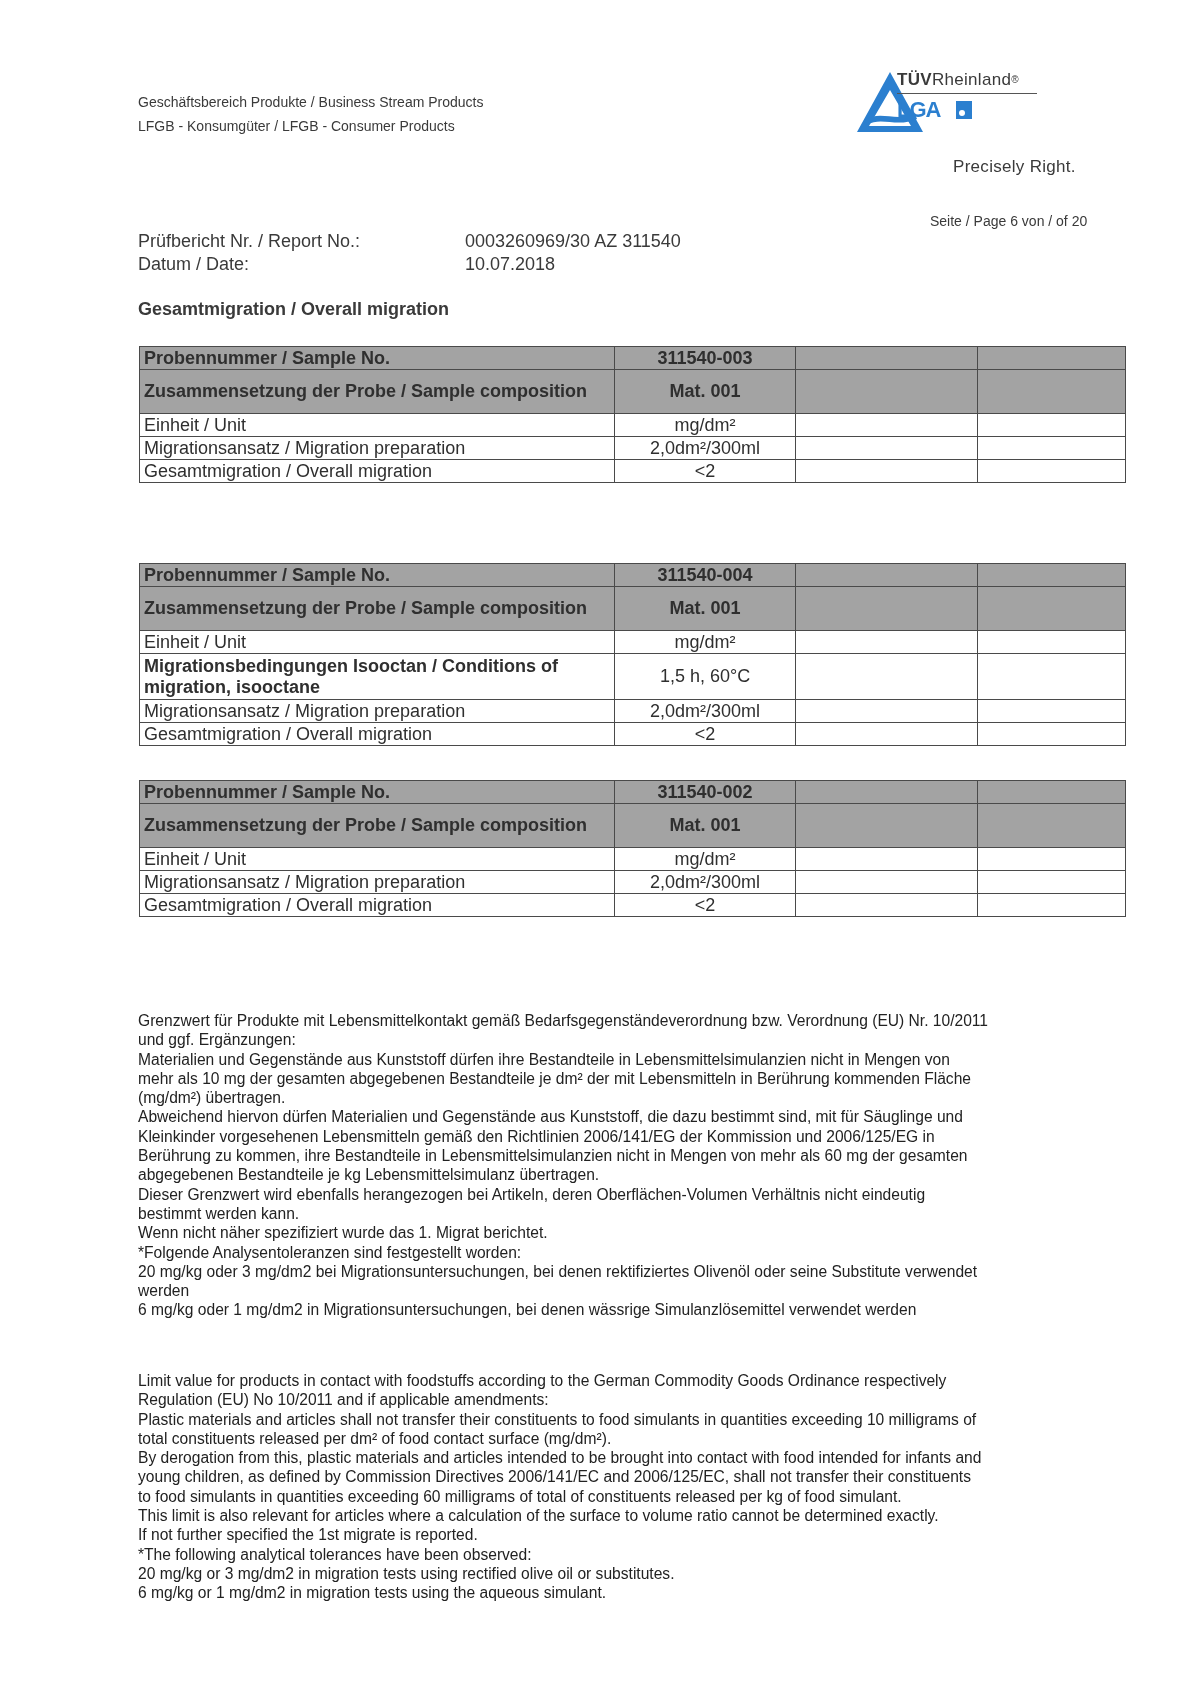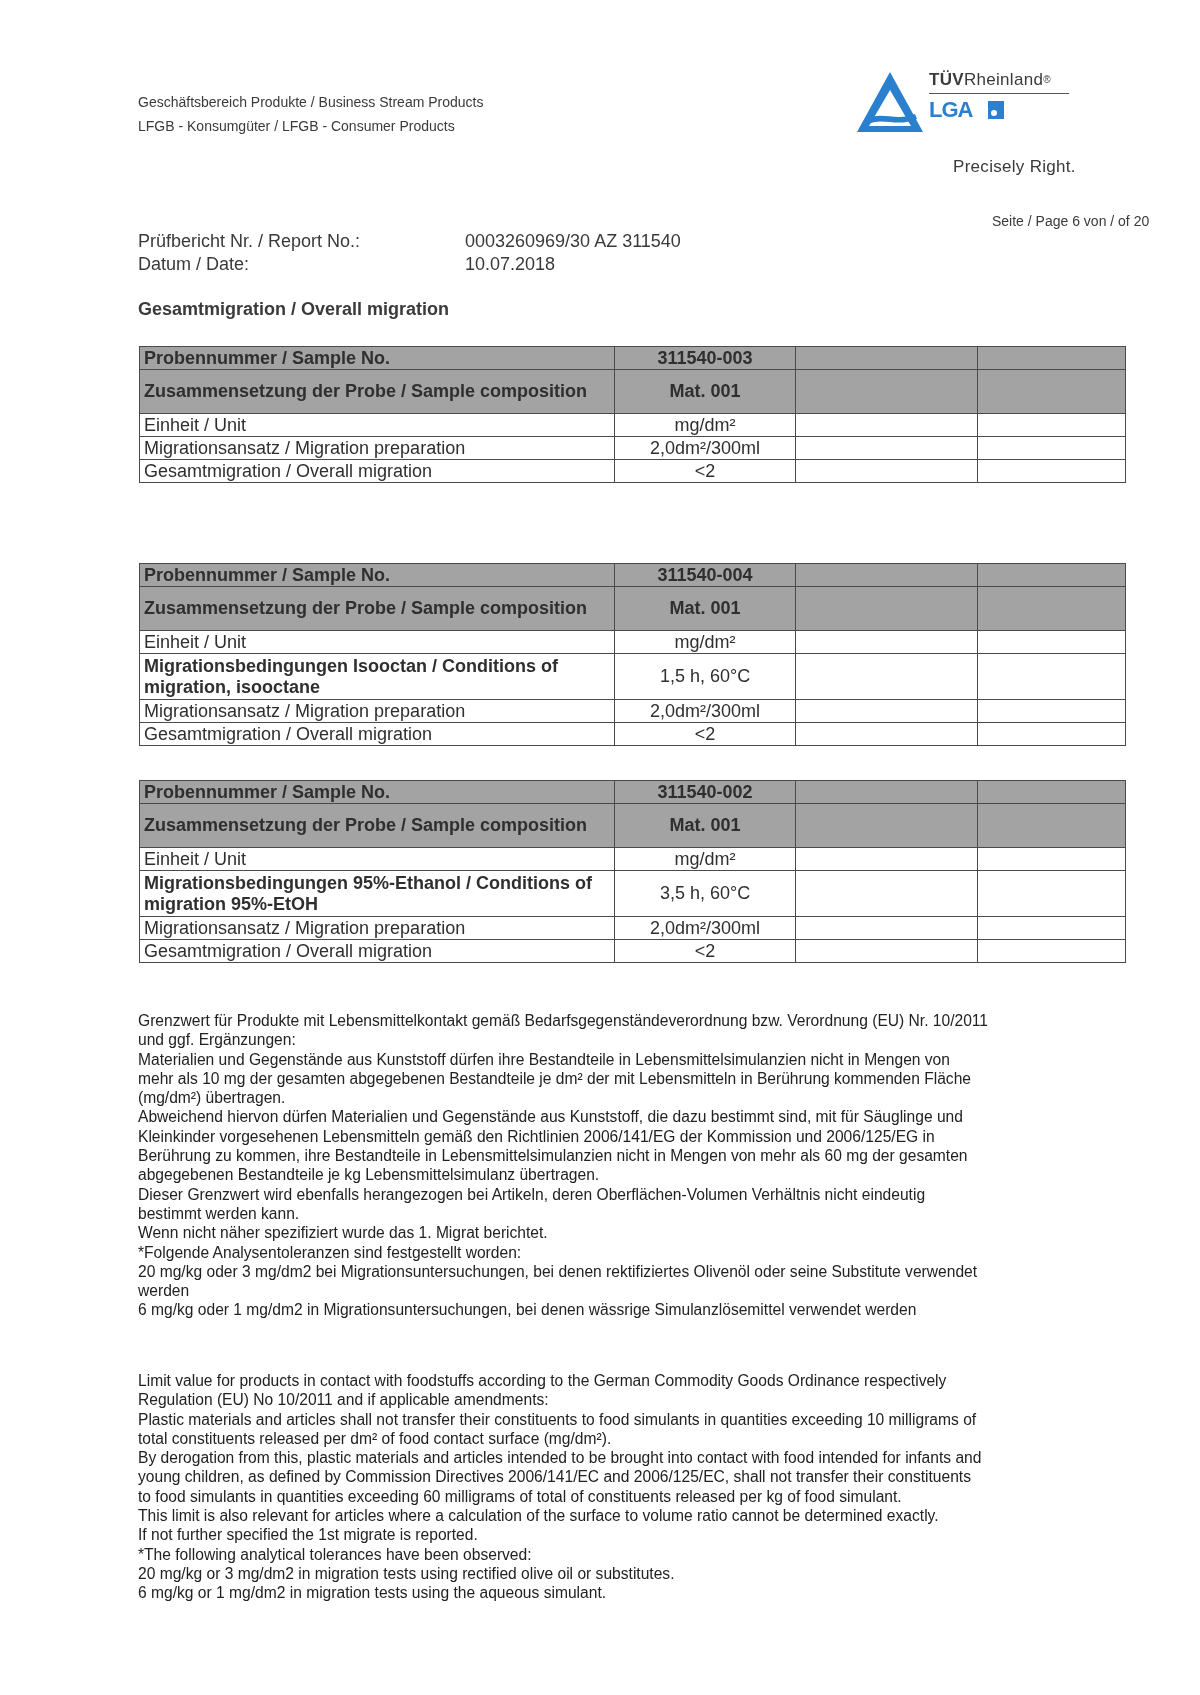--- a/index.html
+++ b/index.html
@@ -2,32 +2,32 @@
 <html><head>
 <meta charset="utf-8">
 <style>
   * { box-sizing: border-box; margin: 0; padding: 0; }
   html, body { width: 1200px; height: 1695px; background: #ffffff; }
   body { position: relative; font-family: "Liberation Sans", sans-serif; color: #2b2b2b; overflow: hidden; }
 
   .hdr-left { position: absolute; left: 138px; top: 90px; font-size: 14px; line-height: 24px; color: #3a3a3a; }
 
   .logo { position: absolute; left: 855px; top: 70px; width: 70px; height: 70px; }
-  .brand { position: absolute; left: 929px; top: 70px; width: 145px; }
+  .brand { position: absolute; left: 897px; top: 70px; width: 145px; }
   .brand-tuv { font-size: 17px; color: #3a3a3a; letter-spacing: 0.3px; line-height: 20px; }
   .brand-tuv b { font-weight: bold; }
   .brand-tuv sup { font-size: 10px; vertical-align: top; }
   .brand-line { height: 1px; background: #555; width: 140px; margin-top: 3px; }
   .brand-lga { margin-top: 5px; display: flex; align-items: center; gap: 16px; }
   .brand-lga span { font-size: 22px; font-weight: bold; color: #2b7fcf; letter-spacing: -1px; line-height: 22px; }
   .brand-lga i { display: inline-block; width: 16px; height: 18px; background: #2b7fcf; position: relative; }
   .brand-lga i::after { content: ""; position: absolute; left: 3px; bottom: 3px; width: 6px; height: 6px; background: #fff; border-radius: 50%; }
   .brand-slogan { position: absolute; left: 953px; top: 157px; font-size: 17px; color: #3a3a3a; letter-spacing: 0.3px; }
 
-  .page-num { position: absolute; left: 992px; top: 213px; font-size: 14px; color: #3a3a3a; }
+  .page-num { position: absolute; left: 930px; top: 213px; font-size: 14px; color: #3a3a3a; }
 
   .meta { position: absolute; left: 138px; top: 230px; font-size: 18px; line-height: 23px; color: #3a3a3a; }
   .meta-row { display: flex; }
   .meta-label { width: 327px; }
 
   .section-title { position: absolute; left: 138px; top: 299px; font-size: 18px; font-weight: bold; color: #3a3a3a; }
 
   table.res { position: absolute; left: 139px; width: 987px; border-collapse: collapse; font-size: 18px; color: #2f2f2f; }
   table.res td { border: 1.5px solid #4a4a4a; padding: 0 4px; line-height: 21px; }
   table.res col.c1 { width: 475px; }
@@ -189,26 +189,20 @@
       </tr>
   <tr class="r2 shade">
         <td class="b">Zusammensetzung der Probe / Sample composition</td>
         <td class="val b">Mat. 001</td>
         <td></td>
         <td></td>
       </tr>
   <tr class="r3">
         <td>Einheit / Unit</td>
         <td class="val">mg/dm²</td>
-        <td></td>
-        <td></td>
-      </tr>
-  <tr class="r4">
-        <td class="b">Migrationsbedingungen 95%-Ethanol / Conditions of migration 95%-EtOH</td>
-        <td class="val">3,5 h, 60°C</td>
         <td></td>
         <td></td>
       </tr>
   <tr class="r5">
         <td>Migrationsansatz / Migration preparation</td>
         <td class="val">2,0dm²/300ml</td>
         <td></td>
         <td></td>
       </tr>
   <tr class="r6">

